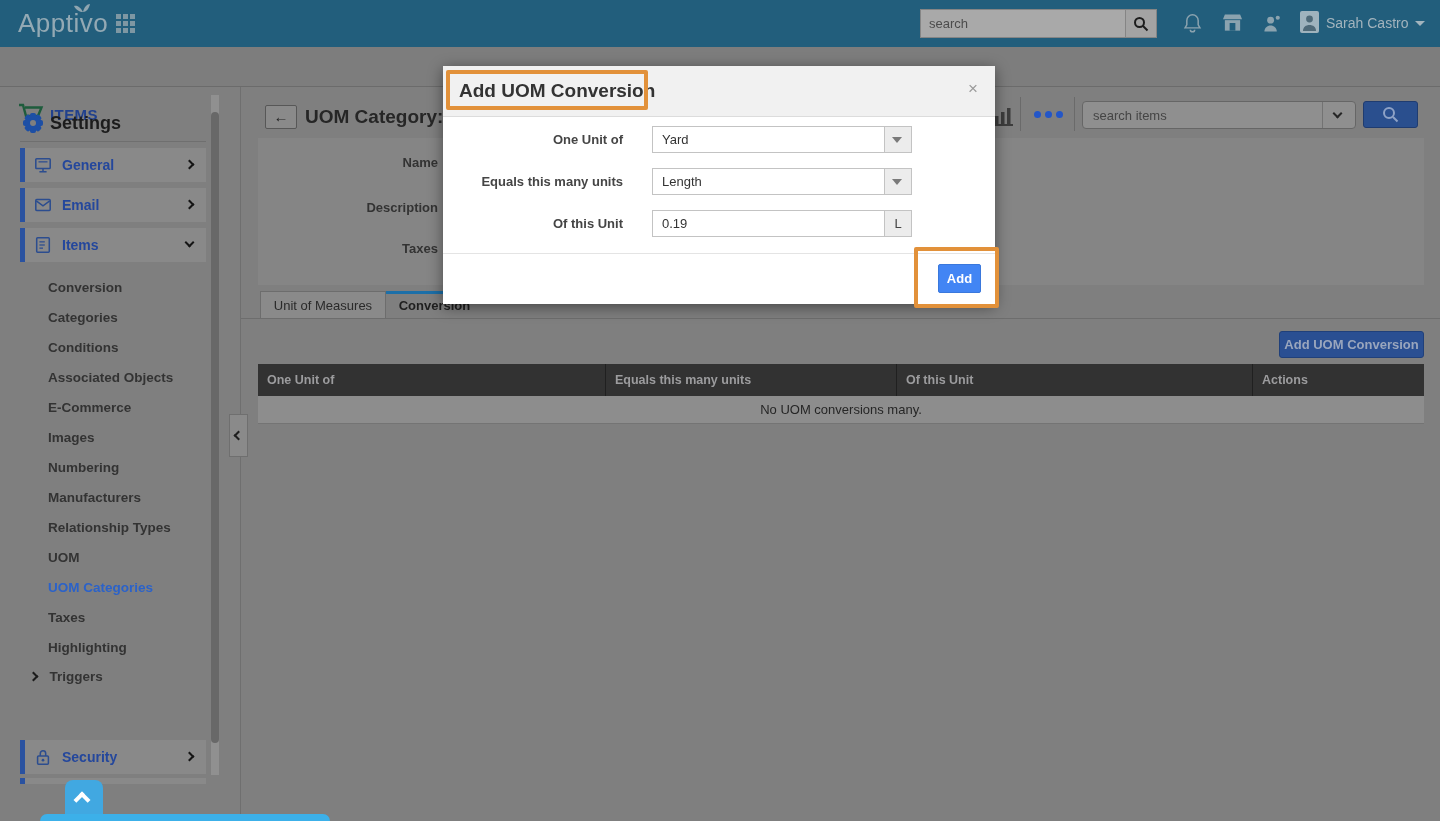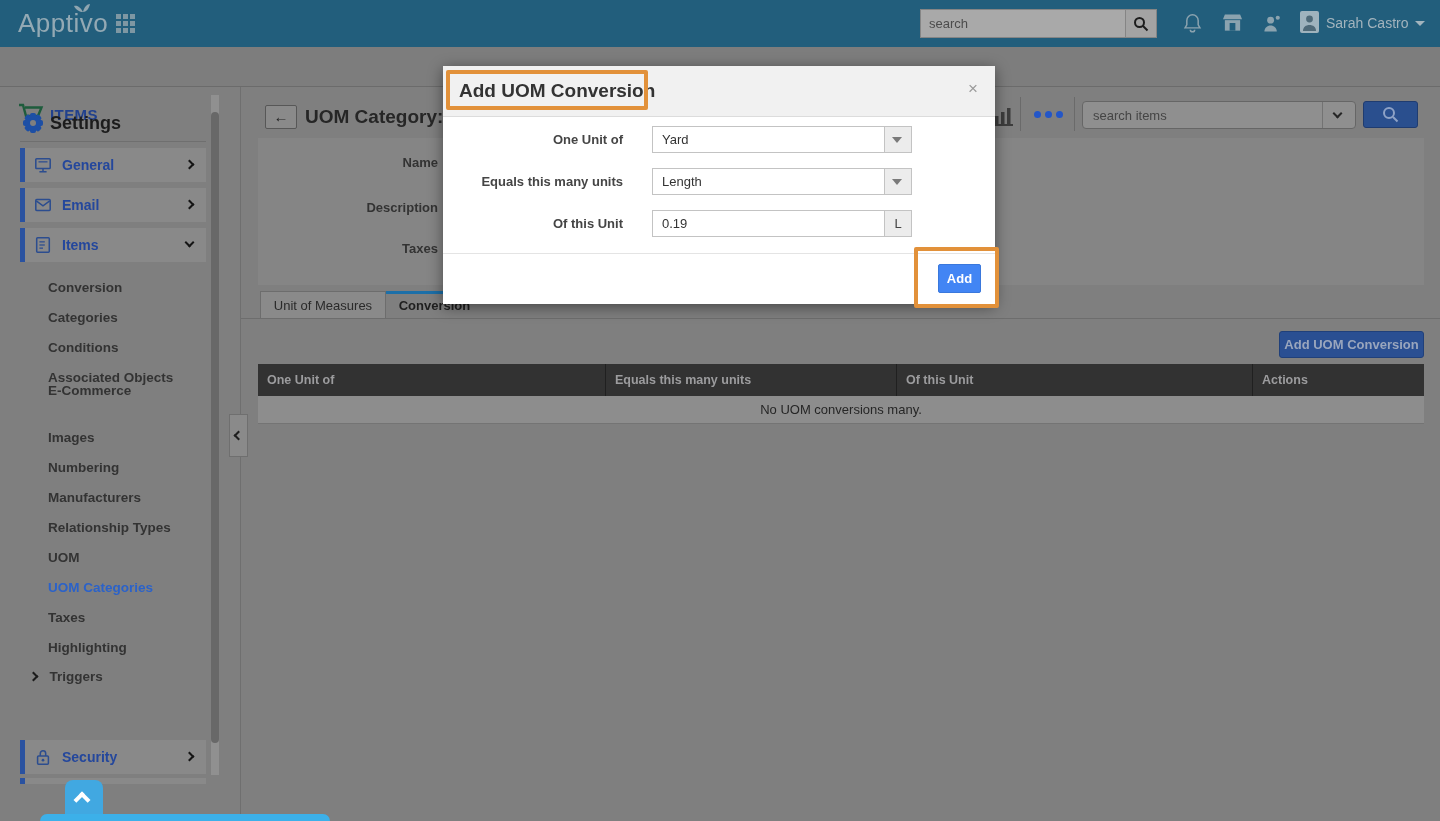--- a/index.html
+++ b/index.html
@@ -289,21 +289,21 @@
         </svg>
     </div>
     <div class="nlabel">Items</div>
     <span class="nchev chev down" style="top:11px"></span>
   </div>
 
   <div class="subitem" style="top:273px"><span>Conversion</span></div>
   <div class="subitem" style="top:303px"><span>Categories</span></div>
   <div class="subitem" style="top:333px"><span>Conditions</span></div>
   <div class="subitem" style="top:363px"><span>Associated Objects</span></div>
-  <div class="subitem" style="top:376px"><span>E-Commerce</span></div>
+  <div class="subitem" style="top:393px"><span>E-Commerce</span></div>
   <div class="subitem" style="top:423px"><span>Images</span></div>
   <div class="subitem" style="top:453px"><span>Numbering</span></div>
   <div class="subitem" style="top:483px"><span>Manufacturers</span></div>
   <div class="subitem" style="top:513px"><span>Relationship Types</span></div>
   <div class="subitem" style="top:543px"><span>UOM</span></div>
   <div class="subitem active" style="top:573px"><span>UOM Categories</span></div>
   <div class="subitem" style="top:603px"><span>Taxes</span></div>
   <div class="subitem" style="top:633px"><span>Highlighting</span></div>
 
   <div class="triggers">

